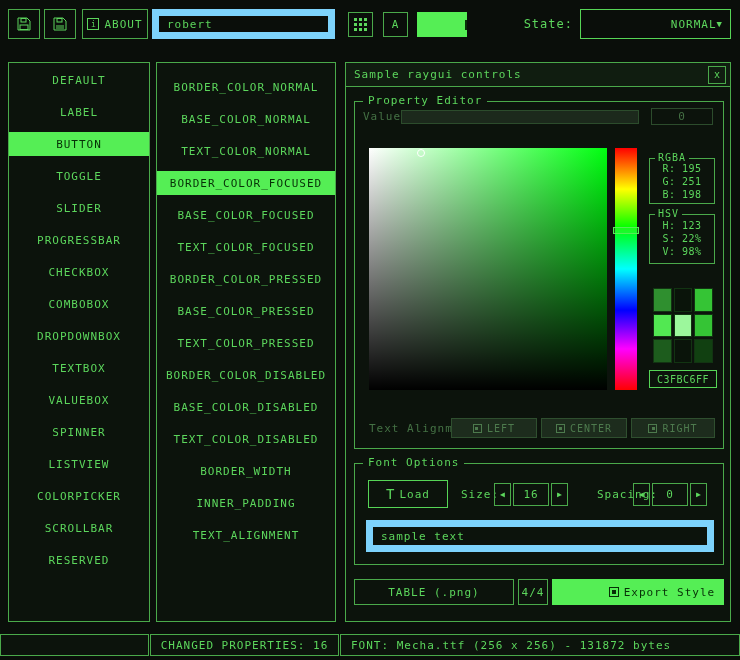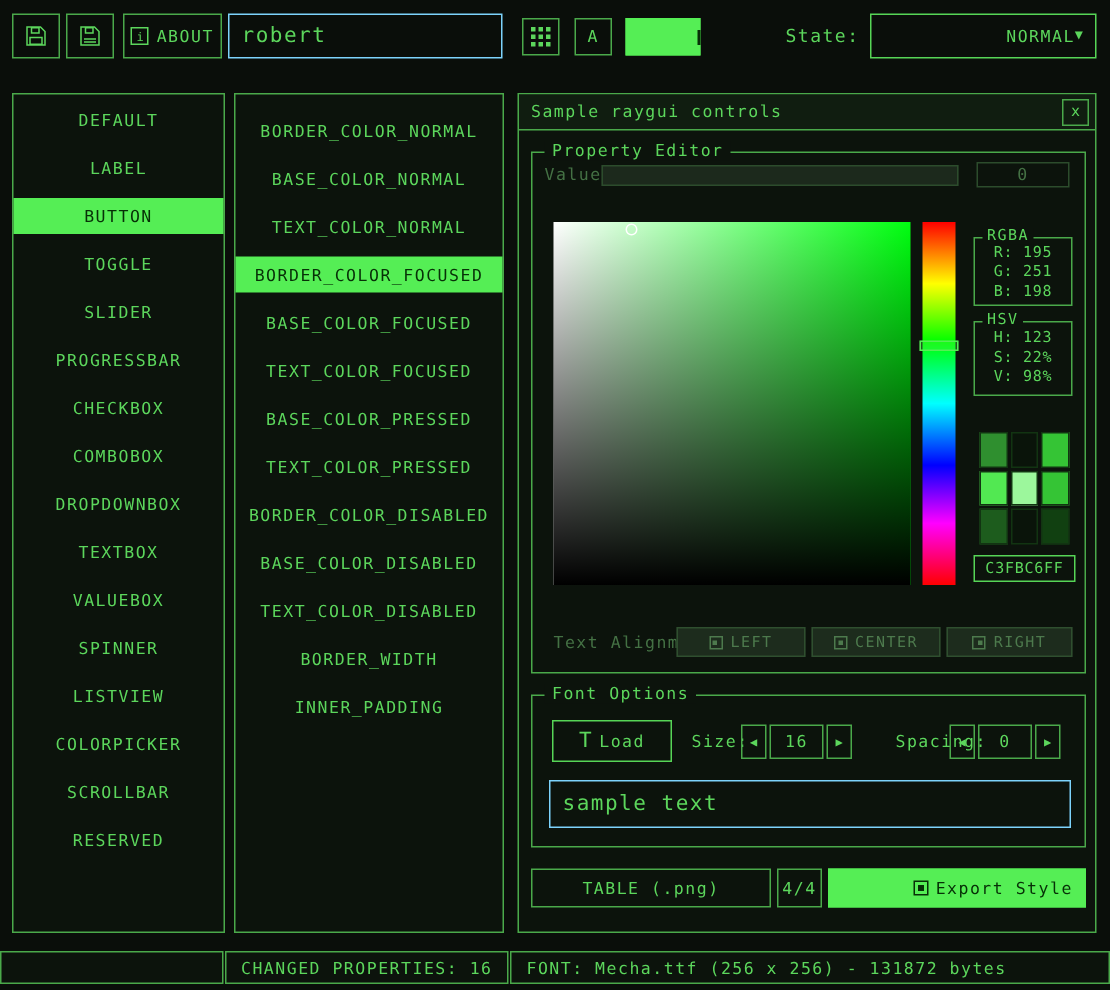--- a/index.html
+++ b/index.html
@@ -11,22 +11,22 @@
   }
   .panel { position:absolute; background:#0c130c; border:1px solid #4aa94a; }
   .btn {
     position:absolute; background:transparent; border:1px solid #4aa94a; color:#5cd65c;
     display:flex; align-items:center; justify-content:center; gap:5px;
     font-family:inherit; font-size:11px; letter-spacing:1px;
   }
   .btn.bright { border-color:#56d556; }
   .btn.active { background:#55ee55; color:#073007; border-color:#55ee55;padding-left:48px; }
   .txt-input {
-    position:absolute; background:transparent; border:1px solid #7dd3fc; color:#5cd65c;
-    font-family:inherit; font-size:14px; letter-spacing:1px; padding:0 8px; outline:none;
+    position:absolute; background:transparent; border:7px solid #7dd3fc; color:#5cd65c;
+    font-family:inherit; font-size:11px; letter-spacing:1px; padding:0 8px; outline:none;
   }
   .label { position:absolute; font-size:11px; color:#5cd65c; white-space:nowrap; }
   .dim { color:#447144; }
   .list { display:flex; flex-direction:column; }
   .list-item {
     height:24px; display:flex; align-items:center; justify-content:center;
     margin-bottom:8px; font-size:11px; cursor:default; white-space:nowrap;
   }
   .list-item.selected { background:#55ee55; color:#073007; }
   .groupbox { position:absolute; border:1px solid #4aa94a; }
@@ -149,27 +149,29 @@
   <div class="list-item">RESERVED</div>
 </div>
 
 <div class="panel list" style="left:156px;top:62px;width:180px;height:560px;padding-top:12px;">
   <div class="list-item">BORDER_COLOR_NORMAL</div>
   <div class="list-item">BASE_COLOR_NORMAL</div>
   <div class="list-item">TEXT_COLOR_NORMAL</div>
   <div class="list-item selected">BORDER_COLOR_FOCUSED</div>
   <div class="list-item">BASE_COLOR_FOCUSED</div>
   <div class="list-item">TEXT_COLOR_FOCUSED</div>
+  <div class="list-item">BORDER_COLOR_PRESSED</div>
   <div class="list-item">BASE_COLOR_PRESSED</div>
   <div class="list-item">TEXT_COLOR_PRESSED</div>
   <div class="list-item">BORDER_COLOR_DISABLED</div>
   <div class="list-item">BASE_COLOR_DISABLED</div>
   <div class="list-item">TEXT_COLOR_DISABLED</div>
   <div class="list-item">BORDER_WIDTH</div>
   <div class="list-item">INNER_PADDING</div>
+  <div class="list-item">TEXT_ALIGNMENT</div>
 </div>
 
 <div class="panel" style="left:345px;top:62px;width:386px;height:560px;">
 
   <div class="titlebar">
     <span class="title">Sample raygui controls</span>
     <button class="win-close">x</button>
   </div>
 
   <div class="groupbox" style="left:8px;top:38px;width:370px;height:348px;">

